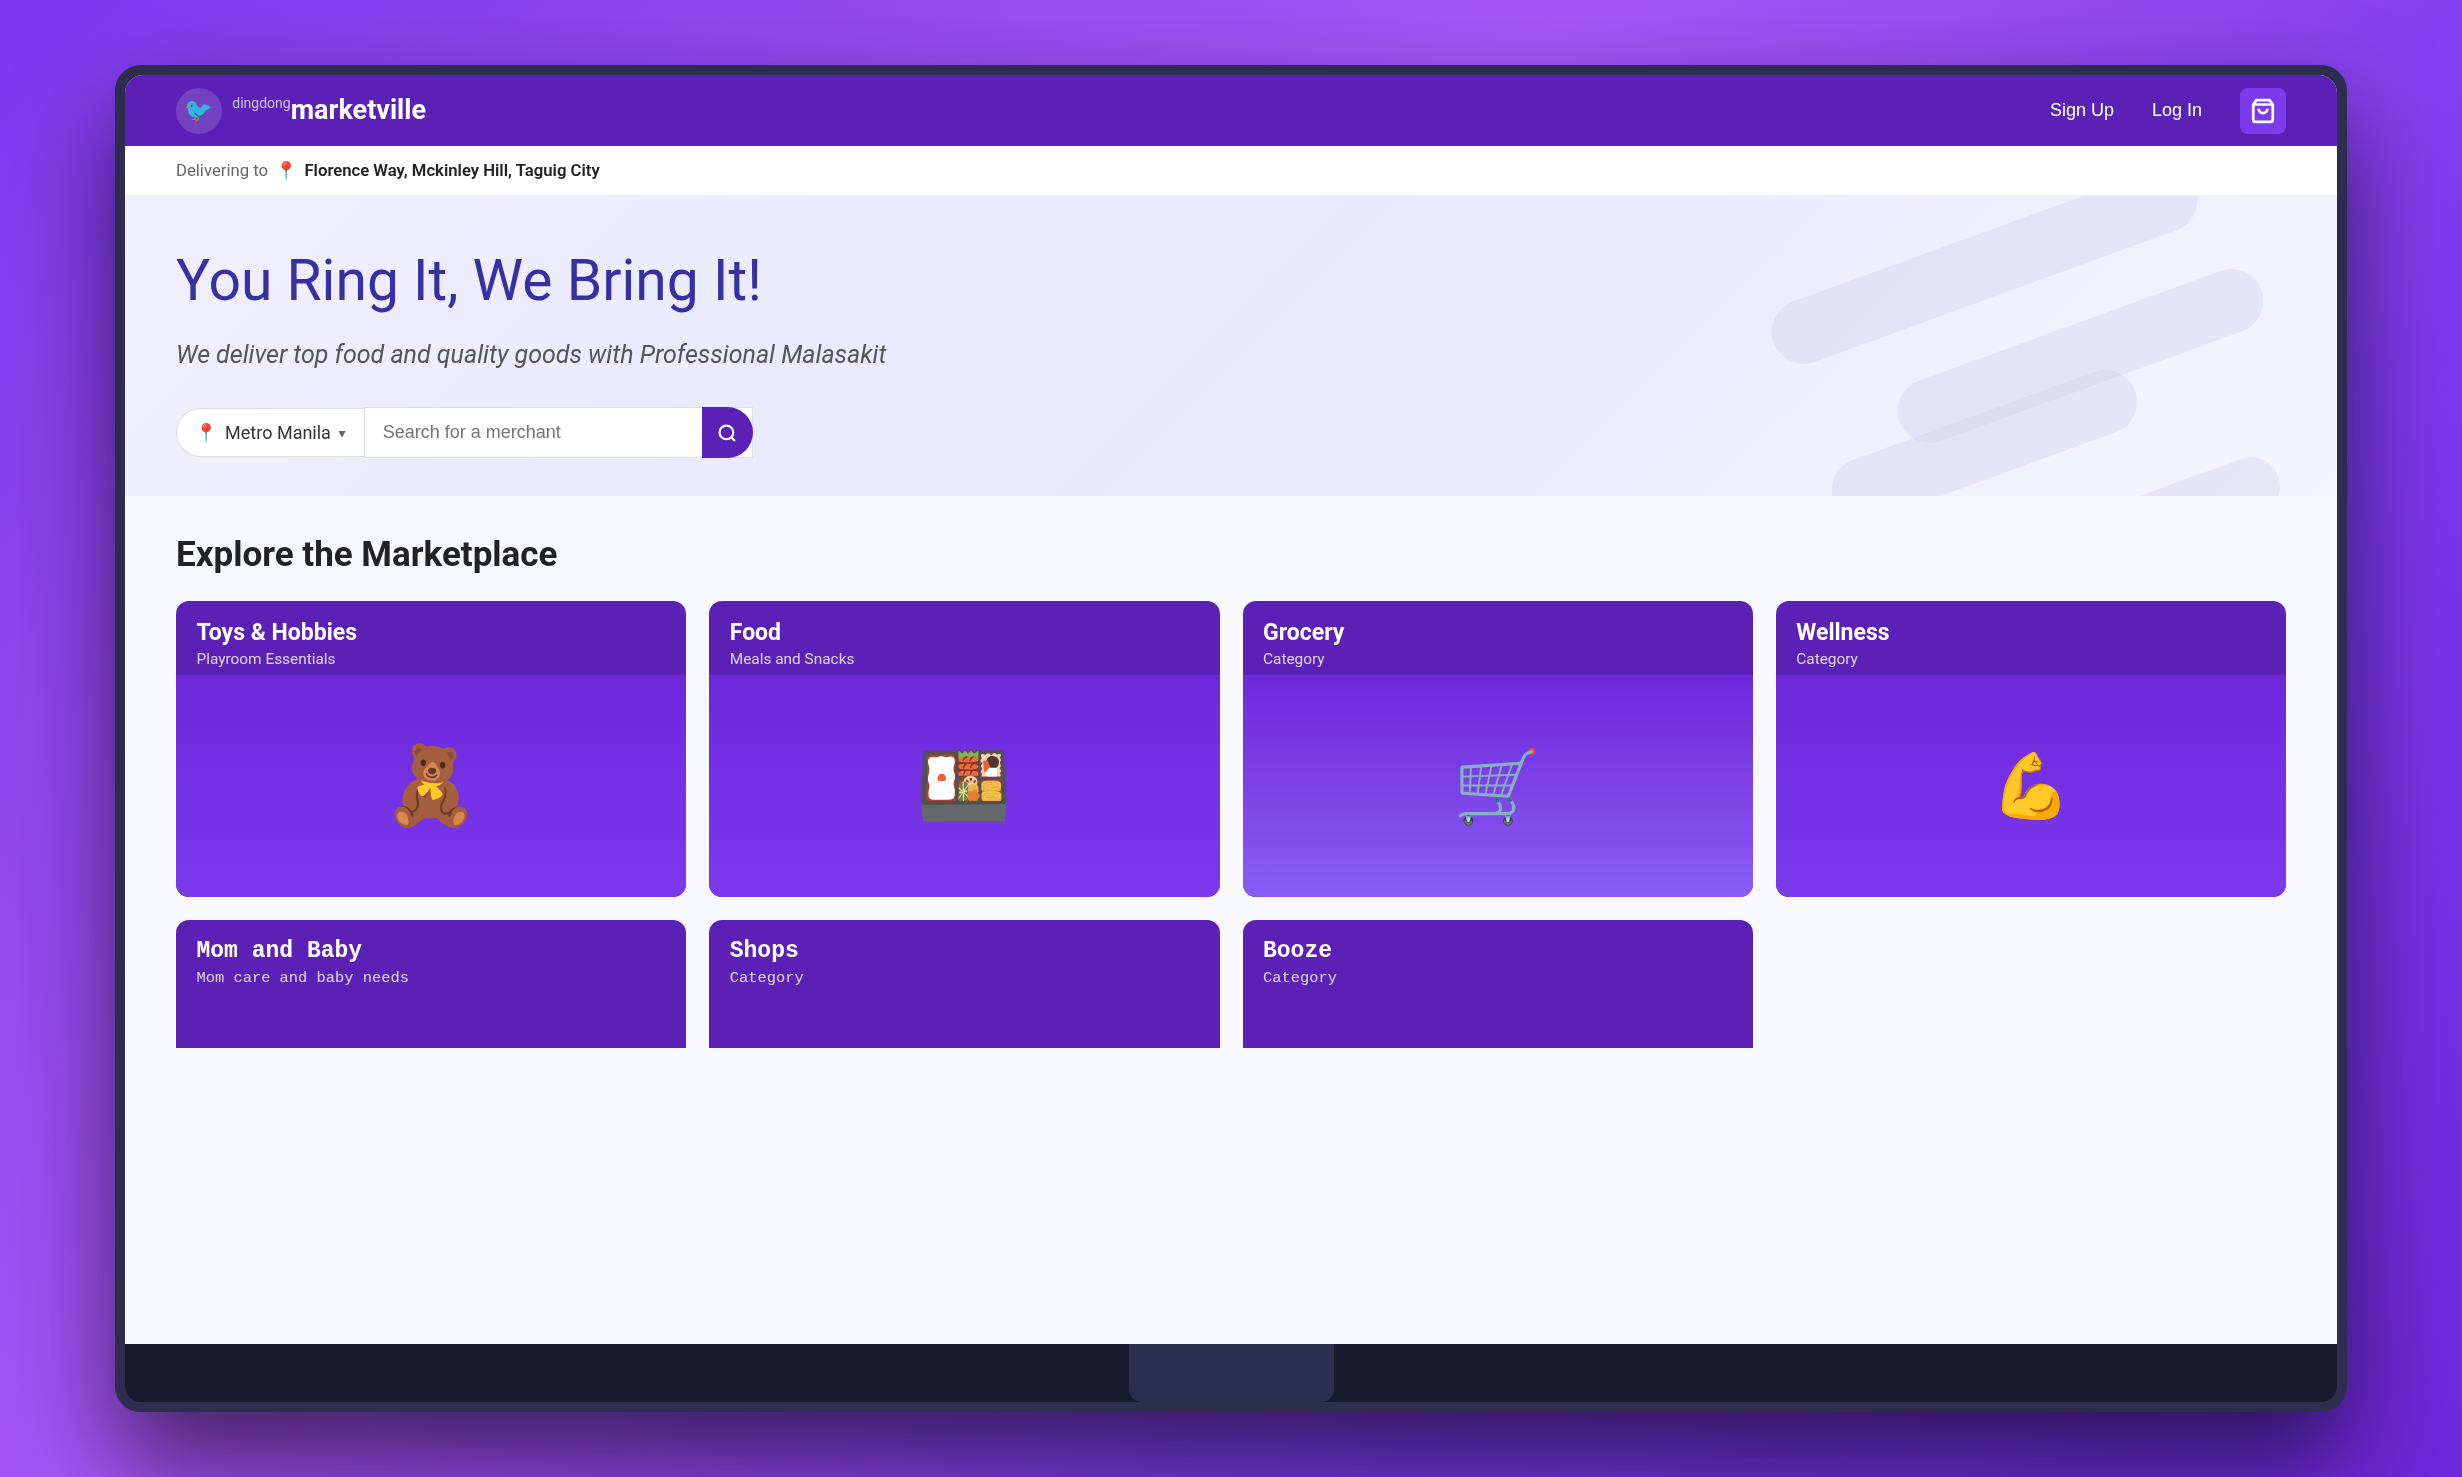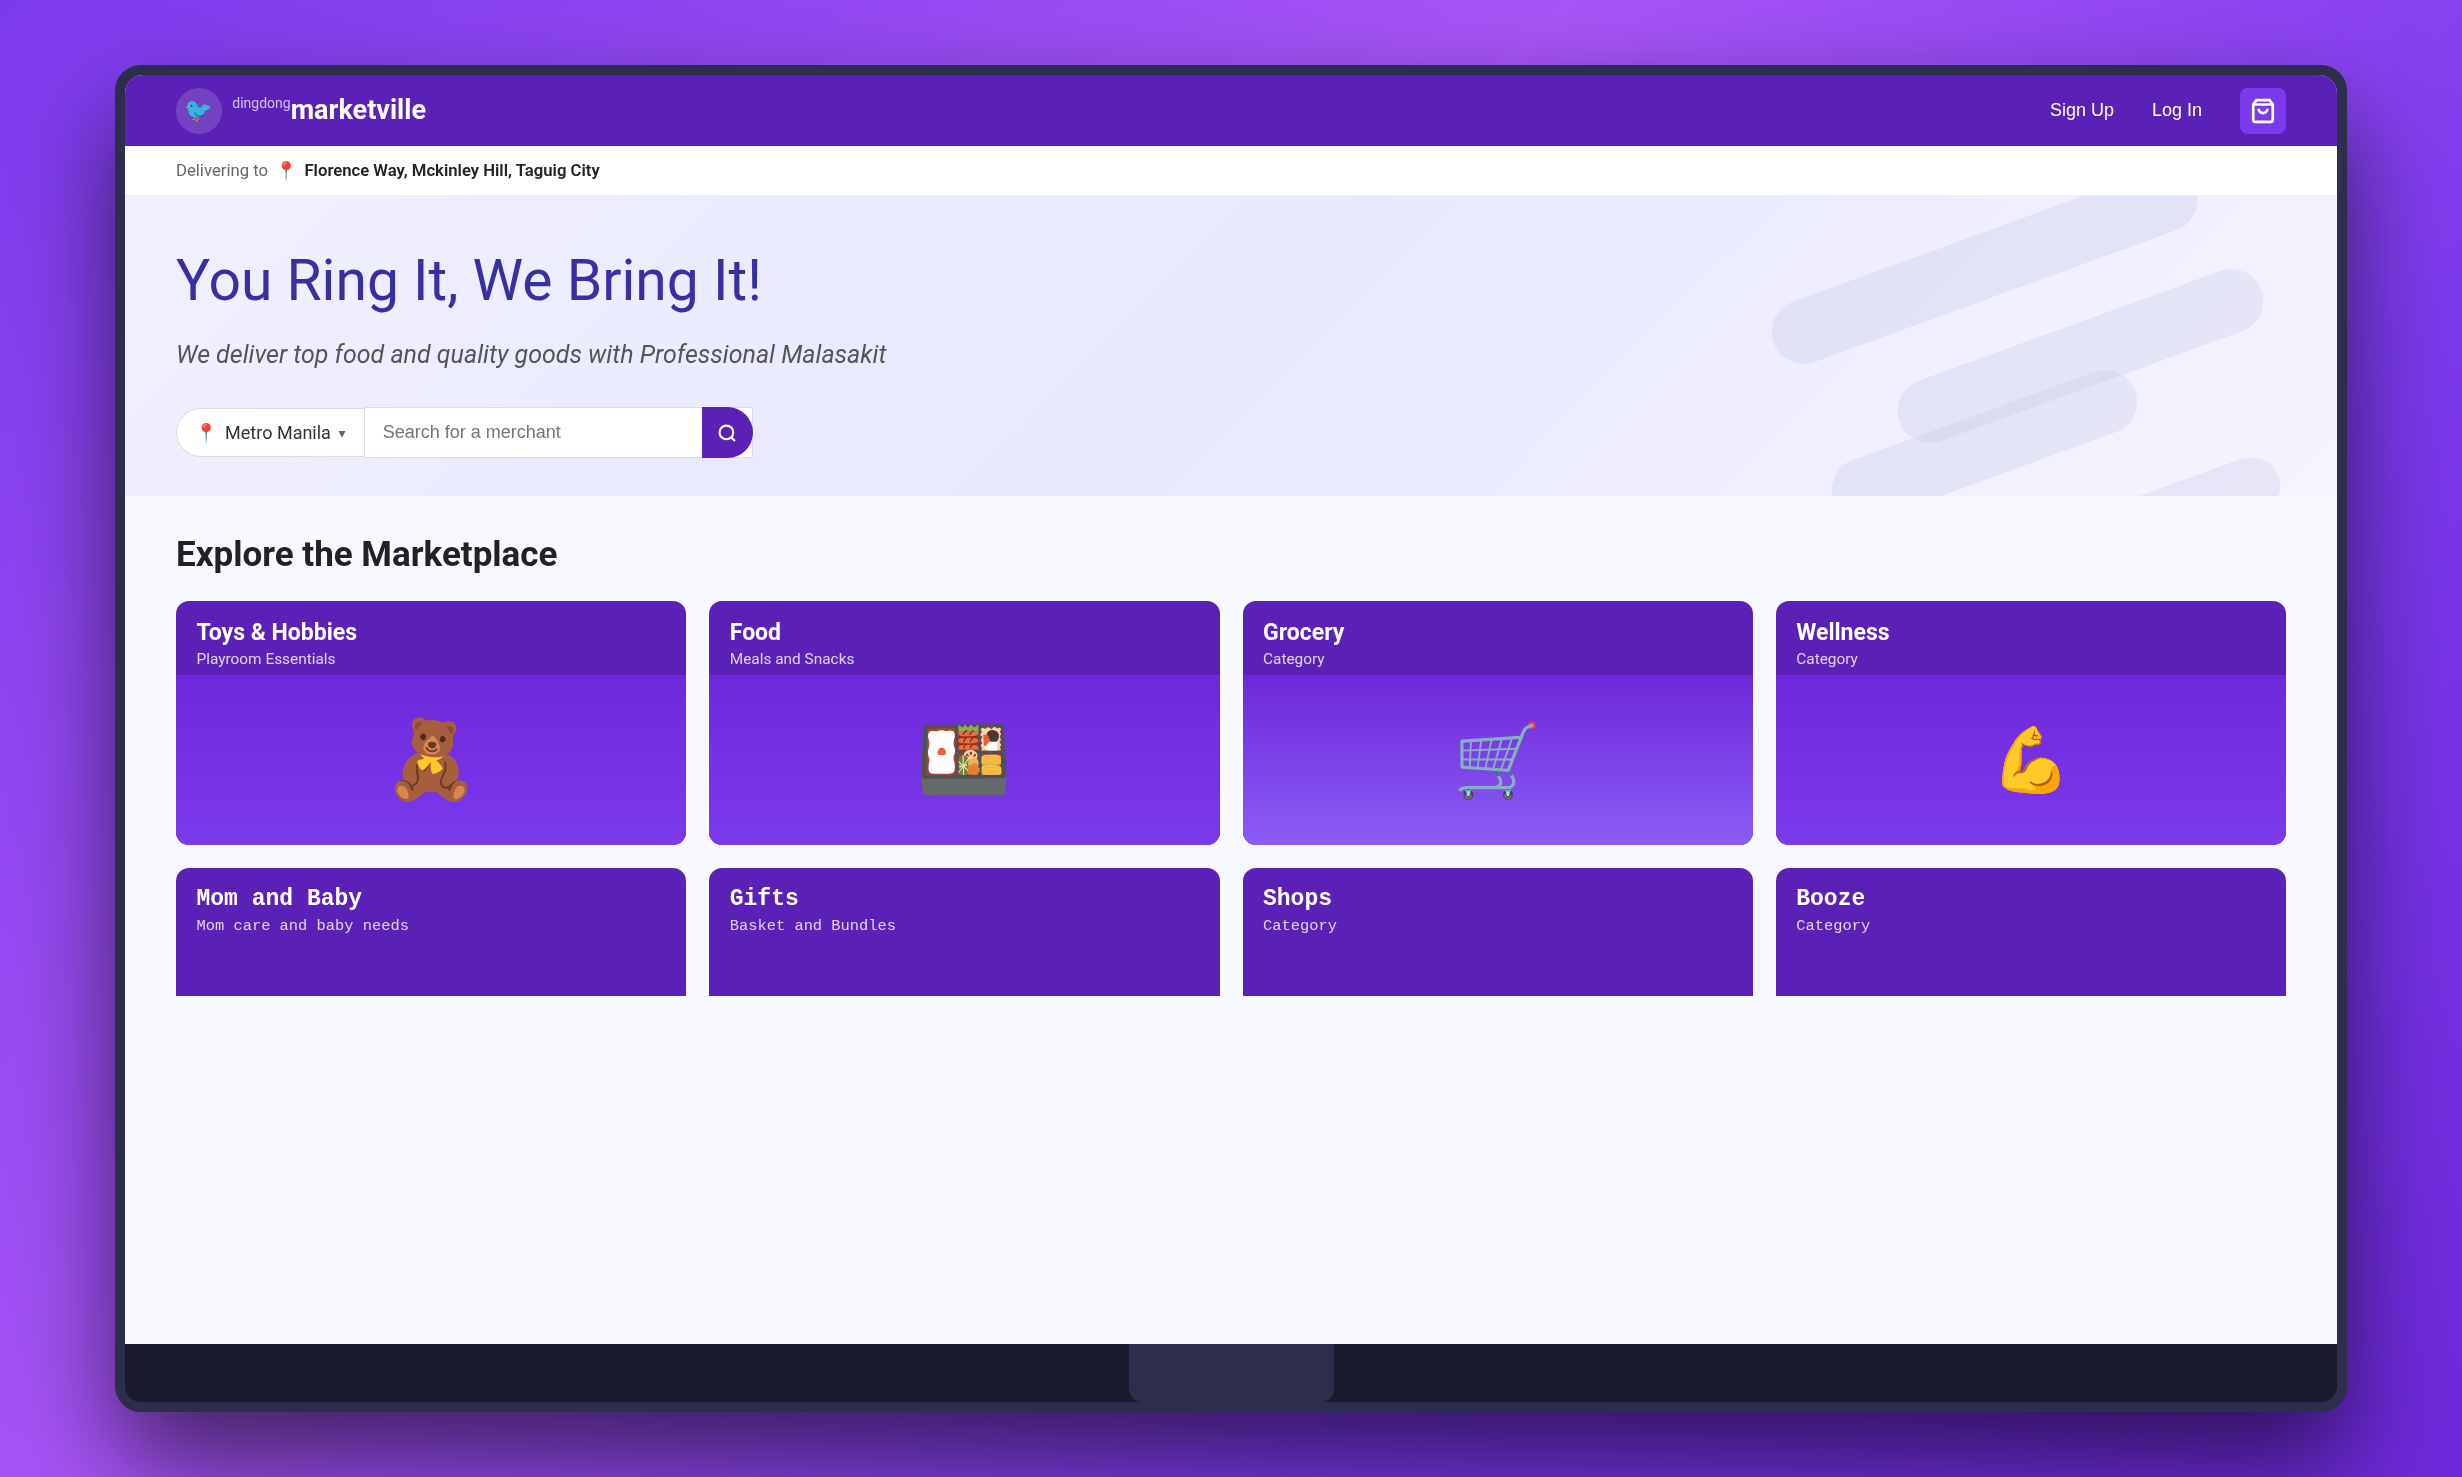--- a/index.html
+++ b/index.html
@@ -286,21 +286,21 @@
       display: grid;
       grid-template-columns: repeat(4, 1fr);
       gap: 23px;
     }
 
     .category-card {
       background: #5b21b6;
       border-radius: 13px;
       overflow: hidden;
       cursor: pointer;
-      height: 244px;
+      height: 296px;
       position: relative;
       display: flex;
       flex-direction: column;
     }
 
     .card-header {
       padding: 18px 20.5px 7.7px;
       flex-shrink: 0;
     }
 
@@ -503,26 +503,20 @@
 
       <div class="second-row">
 
         <div class="card-partial">
           <div class="card-header">
             <div class="card-title">Mom and Baby</div>
             <div class="card-subtitle">Mom care and baby needs</div>
           </div>
         </div>
 
-        <div class="card-partial">
-          <div class="card-header">
-            <div class="card-title">Gifts</div>
-            <div class="card-subtitle">Basket and Bundles</div>
-          </div>
-        </div>
 
         <div class="card-partial">
           <div class="card-header">
             <div class="card-title">Shops</div>
             <div class="card-subtitle">Category</div>
           </div>
         </div>
 
         <div class="card-partial">
           <div class="card-header">

